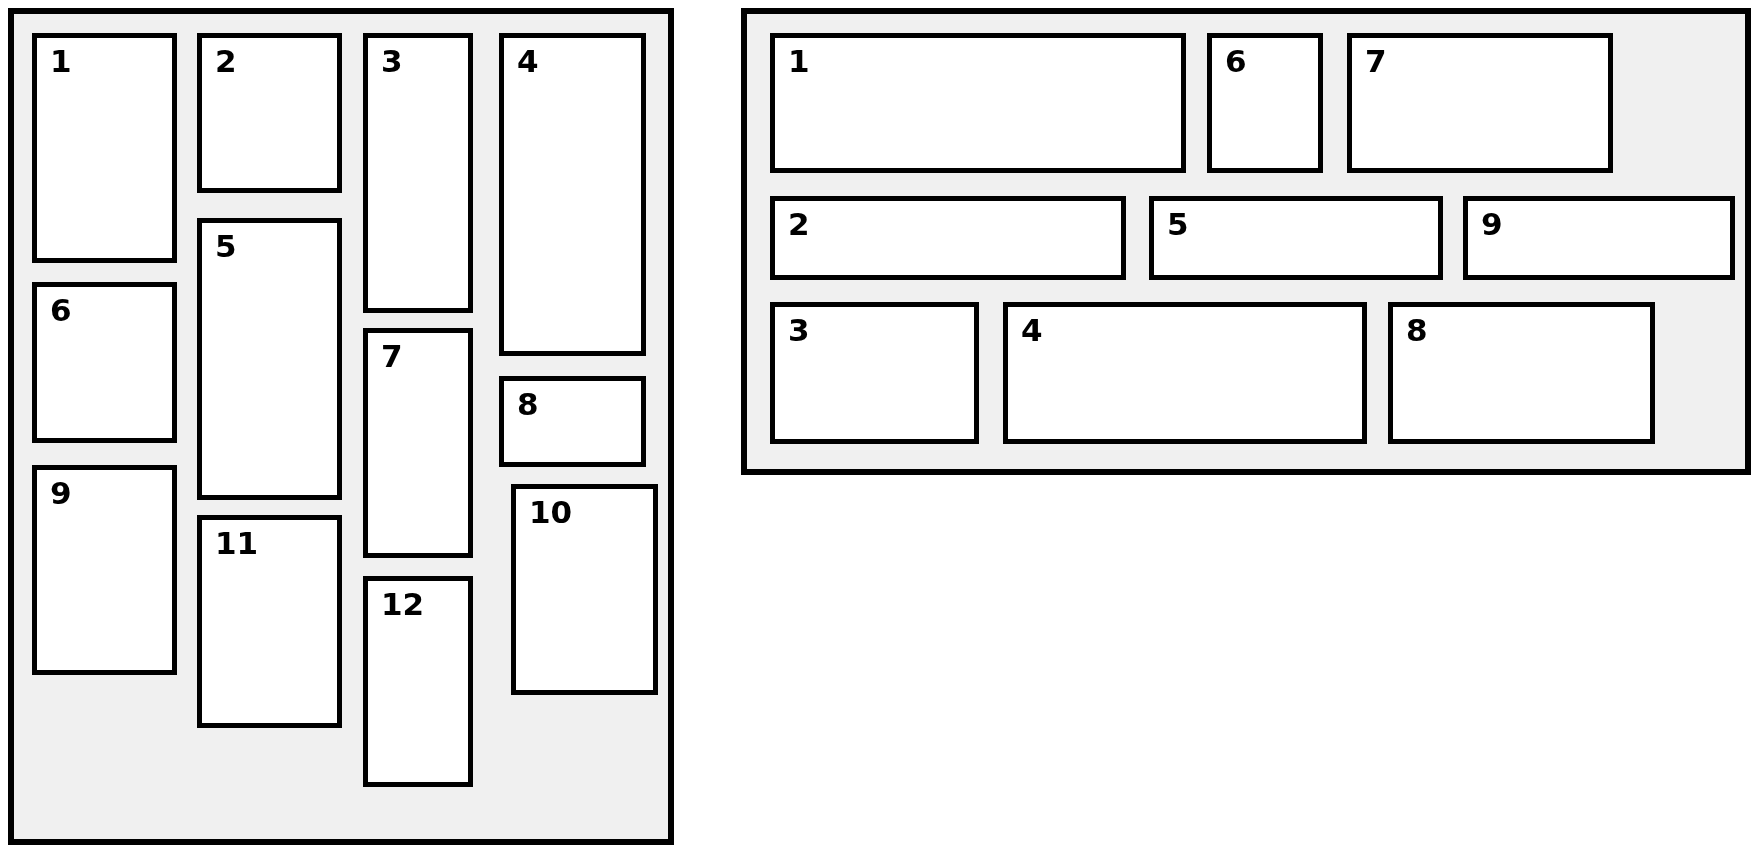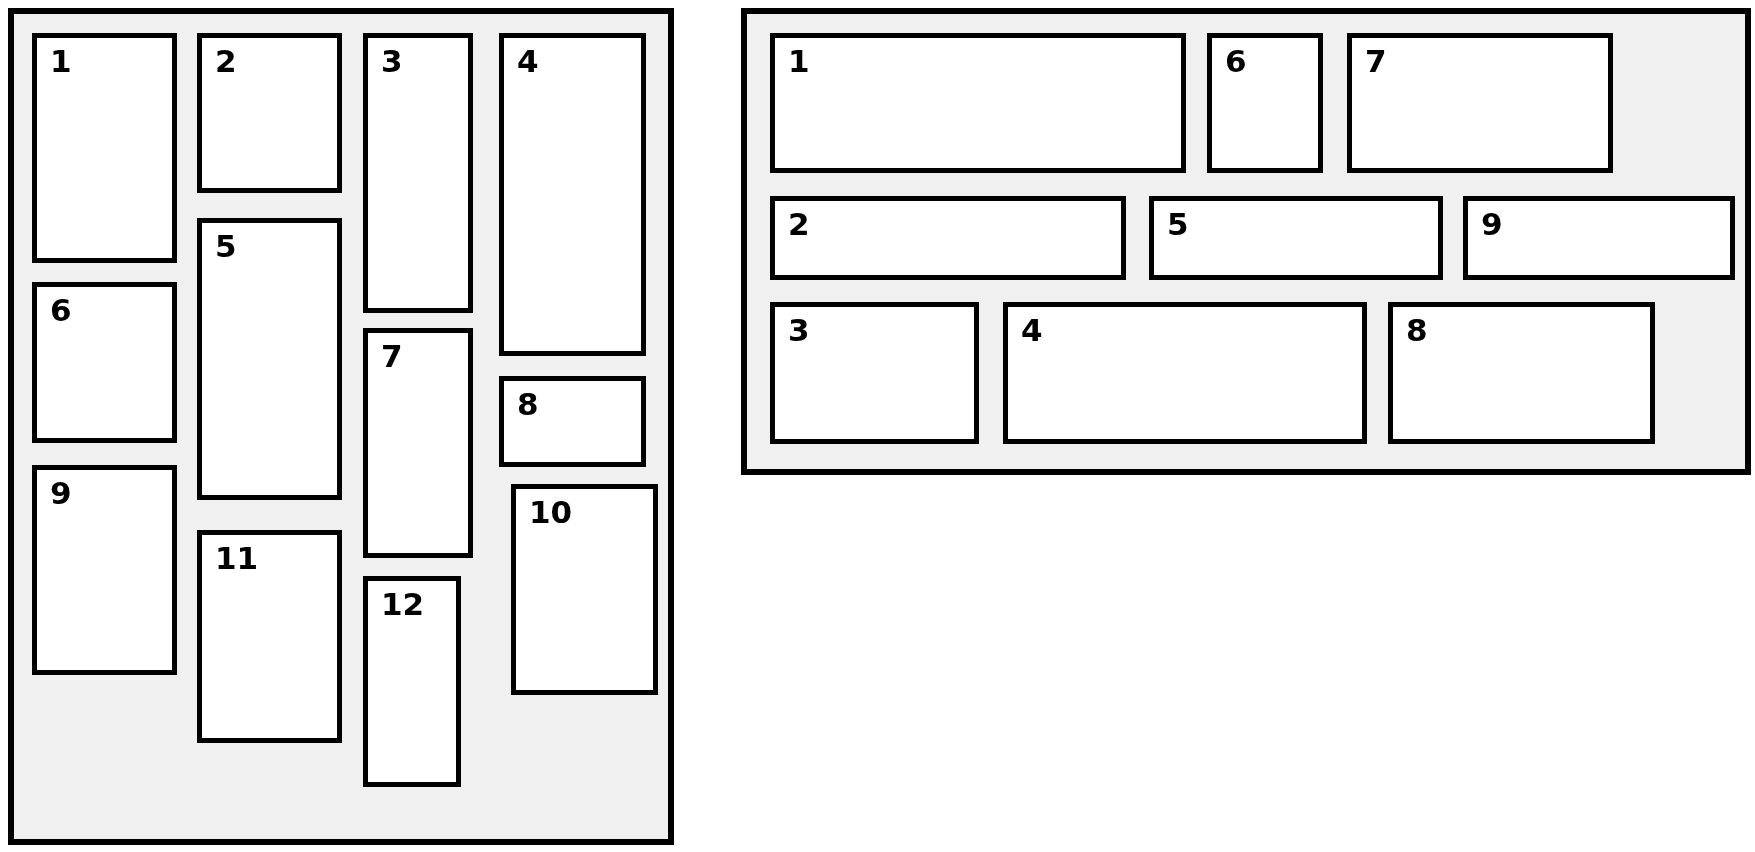--- a/index.html
+++ b/index.html
@@ -64,31 +64,31 @@
     <div class="box" style="left:18px; top:451px; width:145px; height:210px;">
         <span class="box-label">9</span>
       </div>
 
     <div class="box" style="left:183px; top:19px;  width:145px; height:160px;">
         <span class="box-label">2</span>
       </div>
     <div class="box" style="left:183px; top:204px; width:145px; height:282px;">
         <span class="box-label">5</span>
       </div>
-    <div class="box" style="left:183px; top:501px; width:145px; height:213px;margin-top:15px;">
+    <div class="box" style="left:183px; top:501px; width:145px; height:213px;">
         <span class="box-label">11</span>
       </div>
 
     <div class="box" style="left:349px; top:19px;  width:110px; height:280px;">
         <span class="box-label">3</span>
       </div>
     <div class="box" style="left:349px; top:314px; width:110px; height:230px;">
         <span class="box-label">7</span>
       </div>
-    <div class="box" style="left:349px; top:562px; width:98px; height:211px;">
+    <div class="box" style="left:349px; top:562px; width:110px; height:211px;">
         <span class="box-label">12</span>
       </div>
 
     <div class="box" style="left:485px; top:19px;  width:147px; height:323px;">
         <span class="box-label">4</span>
       </div>
     <div class="box" style="left:485px; top:362px; width:147px; height:91px;">
         <span class="box-label">8</span>
       </div>
     <div class="box" style="left:497px; top:470px; width:147px; height:211px;">

